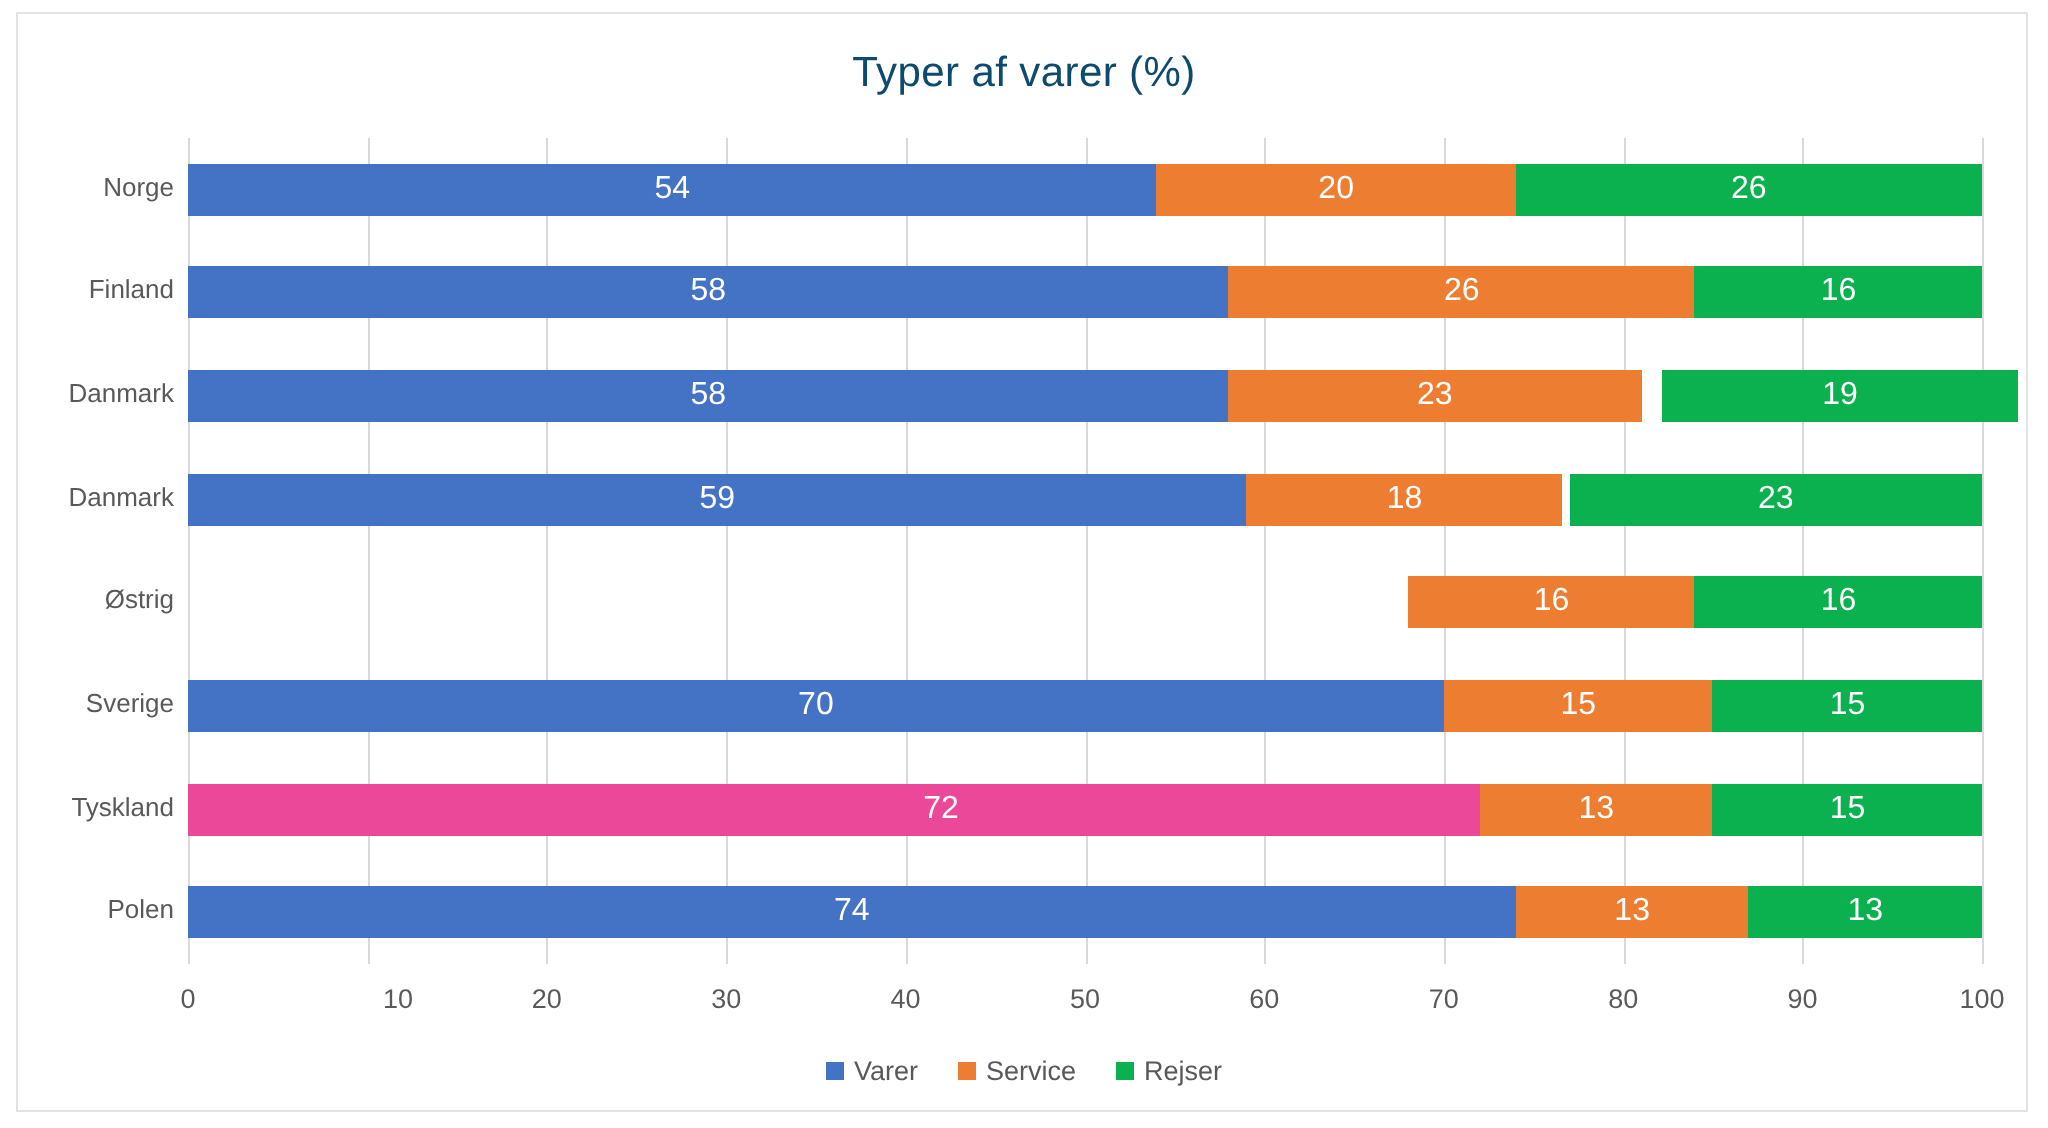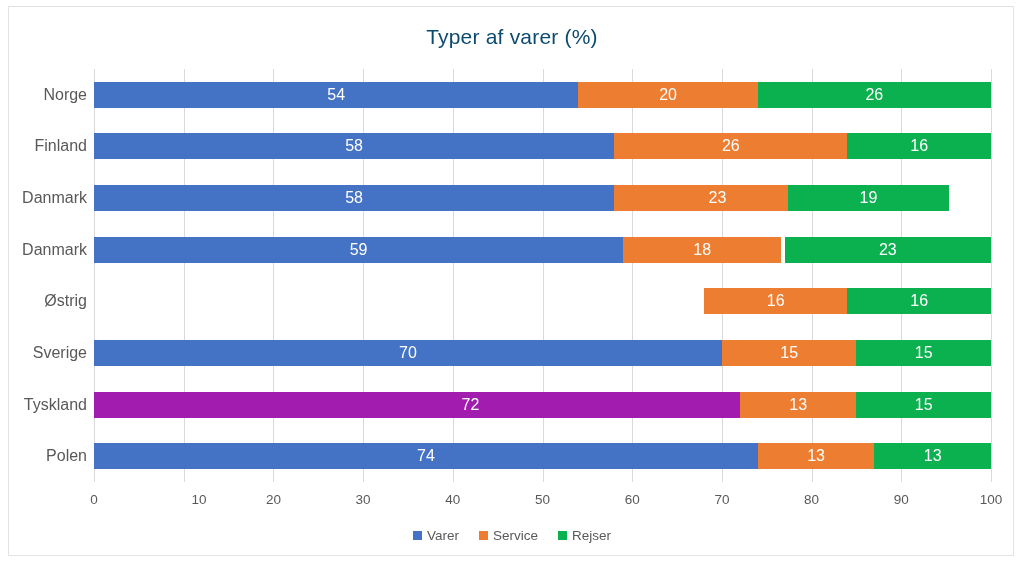--- a/index.html
+++ b/index.html
@@ -90,21 +90,21 @@
     line-height: 1;
     overflow: hidden;
   }
 
   
   .cat-label {
     position: absolute;
     right: 0;
     width: 78px;
     text-align: right;
-    font-size: 16px;
+    font-size: 13px;
     color: #595959;
     font-family: "Liberation Sans", sans-serif;
     white-space: nowrap;
   }
   #cat-axis {
     position: absolute;
     left: 0px;
     top: 62px;
     width: 78px;
     height: 413px;
@@ -211,21 +211,21 @@
             <span>16</span>
           </div>
         </div>
         <div class="bar-row" style="top: 116.062px;">
           <div class="bar-seg" style="left: 0px; width: 520.26px; background: rgb(68, 114, 196);">
             <span>58</span>
           </div>
           <div class="bar-seg" style="left: 520.26px; width: 206.31px; background: rgb(237, 125, 49);">
             <span>23</span>
           </div>
-          <div class="bar-seg" style="left: 694px; width: 161px; background: rgb(11, 176, 79);">
+          <div class="bar-seg" style="left: 737px; width: 178px; background: rgb(11, 176, 79);">
             <span>19</span>
           </div>
         </div>
         <div class="bar-row" style="top: 167.688px;">
           <div class="bar-seg" style="left: 0px; width: 529.23px; background: rgb(68, 114, 196);">
             <span>59</span>
           </div>
           <div class="bar-seg" style="left: 529.23px; width: 158px; background: rgb(237, 125, 49);">
             <span>18</span>
           </div>
@@ -246,21 +246,21 @@
             <span>70</span>
           </div>
           <div class="bar-seg" style="left: 627.9px; width: 134.55px; background: rgb(237, 125, 49);">
             <span>15</span>
           </div>
           <div class="bar-seg" style="left: 762.45px; width: 134.55px; background: rgb(11, 176, 79);">
             <span>15</span>
           </div>
         </div>
         <div class="bar-row" style="top: 322.562px;">
-          <div class="bar-seg" style="left: 0px; width: 753px; background: #a21caf;">
+          <div class="bar-seg" style="left: 0px; width: 753px; background: #ec4899;">
             <span>72</span>
           </div>
           <div class="bar-seg" style="left: 645.84px; width: 116.61px; background: rgb(237, 125, 49);">
             <span>13</span>
           </div>
           <div class="bar-seg" style="left: 762.45px; width: 134.55px; background: rgb(11, 176, 79);">
             <span>15</span>
           </div>
         </div>
         <div class="bar-row" style="top: 374.188px;">

